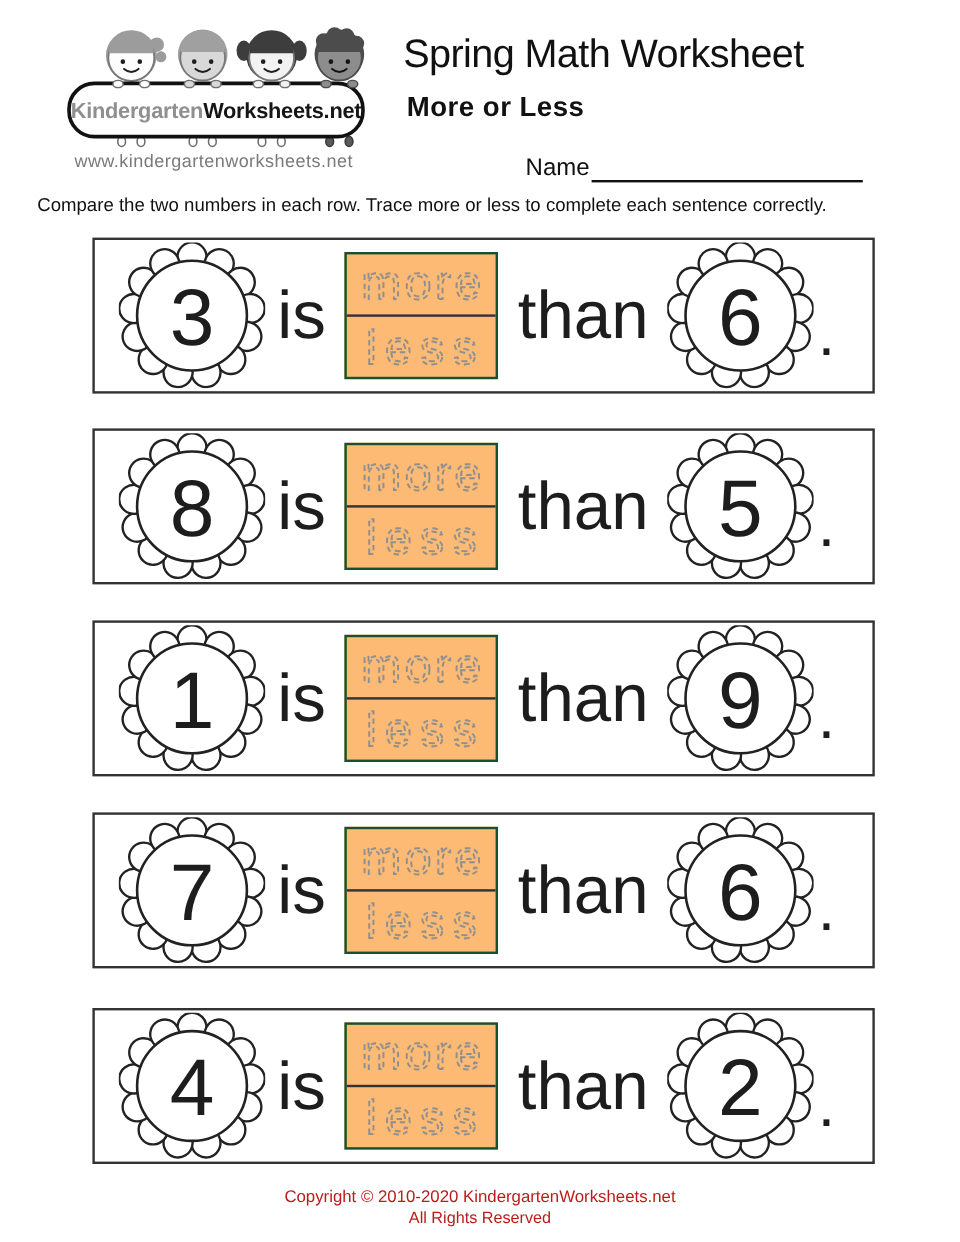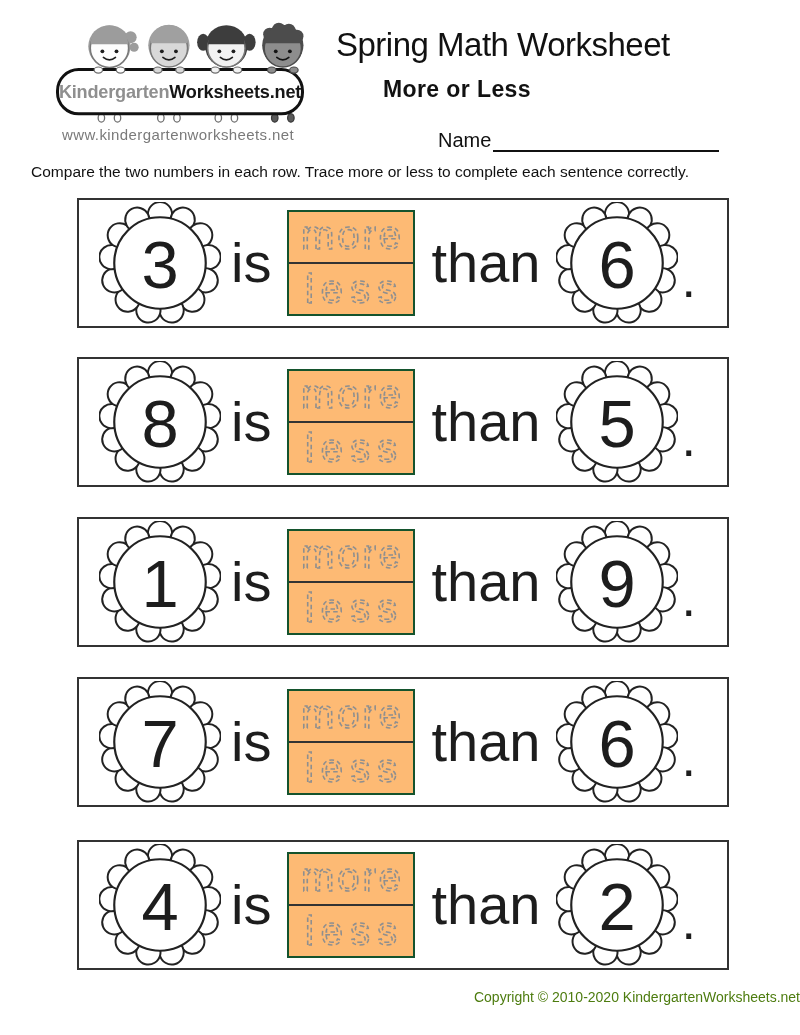--- a/index.html
+++ b/index.html
@@ -3,21 +3,21 @@
 <meta charset="utf-8">
 <style>
   html,body{margin:0;padding:0;background:#fff;}
   .page{position:relative;width:800px;height:1035px;background:#ffffff;overflow:hidden;
         font-family:"Liberation Sans",sans-serif;color:#1a1a1a;}
 
   
   .logo-svg{position:absolute;left:54px;top:12px;}
   .site-url{position:absolute;left:62px;top:126px;font-size:15px;color:#7a7a7a;letter-spacing:.4px;text-align:right;}
   .title{position:absolute;left:336px;top:26px;font-size:33px;letter-spacing:-.5px;color:#111;}
-  .subtitle{position:absolute;left:339px;top:76px;font-size:23px;font-weight:bold;letter-spacing:.4px;color:#111;margin-left:44px;}
+  .subtitle{position:absolute;left:339px;top:76px;font-size:23px;font-weight:bold;letter-spacing:.4px;color:#111;}
   .name-block{position:absolute;left:438px;top:118px;display:flex;align-items:flex-end;}
   .name-label{font-size:20px;color:#111;}
   .name-line{display:inline-block;width:226px;height:32px;border-bottom:2.5px solid #111;margin-left:2px;}
   .instructions{position:absolute;left:0;top:163px;width:720px;text-align:center;font-size:15.5px;color:#111;}
 
   
   .row{position:absolute;left:77px;width:652px;height:130px;border:2.5px solid #333;
        box-sizing:border-box;display:flex;align-items:center;background:#fff;}
   .row-1{top:198px}.row-2{top:357px}.row-3{top:517px}.row-4{top:677px}.row-5{top:840px}
 
@@ -32,21 +32,21 @@
   .period{font-size:52px;color:#1d1d1d;margin-left:3px;transform:translateY(16px);}
 
   .choice-box{margin-left:16px;width:128px;border:2px solid #14532d;box-sizing:border-box;background:#fdba74;}
   .choice-cell{height:50px;display:flex;align-items:center;justify-content:center;}
   .choice-cell.top{border-bottom:2px solid #333;}
   .trace-svg{width:120px;height:48px;display:block;}
   .trace-svg text{font-family:"Liberation Sans",sans-serif;font-size:40px;fill:none;
                   stroke:#8f8f8f;stroke-width:1.6;stroke-dasharray:4.5 3.2;text-anchor:middle;}
 
   
-  .footer{position:absolute;left:0;top:989px;width:800px;text-align:right;color:#4d7c0f;}
+  .footer{position:absolute;left:0;top:989px;width:800px;text-align:center;color:#b91c1c;}
   .footer .line1{font-size:14px;}
   .footer .line2{font-size:13.5px;margin-top:2px;}
 
   
   .banner-text{font-family:"Liberation Sans",sans-serif;font-size:18px;font-weight:bold;
                letter-spacing:-.2px;text-anchor:middle;}
   .banner-gray{fill:#8f8f8f;}
   .banner-black{fill:#161616;}
 </style>
 </head>
@@ -286,15 +286,16 @@
     <span class="word word-than">than</span>
     <svg class="flower flower-right" viewBox="0 0 124 124">
       <use href="#flower-shape"></use>
       <text class="flower-num" x="62" y="62" dominant-baseline="central" dy="2">2</text>
     </svg>
     <span class="period">.</span>
   </div>
 
   <div class="footer">
     <div class="line1">Copyright © 2010-2020 KindergartenWorksheets.net</div>
+    <div class="line2">All Rights Reserved</div>
   </div>
 
 </div>
 
 </body></html>

